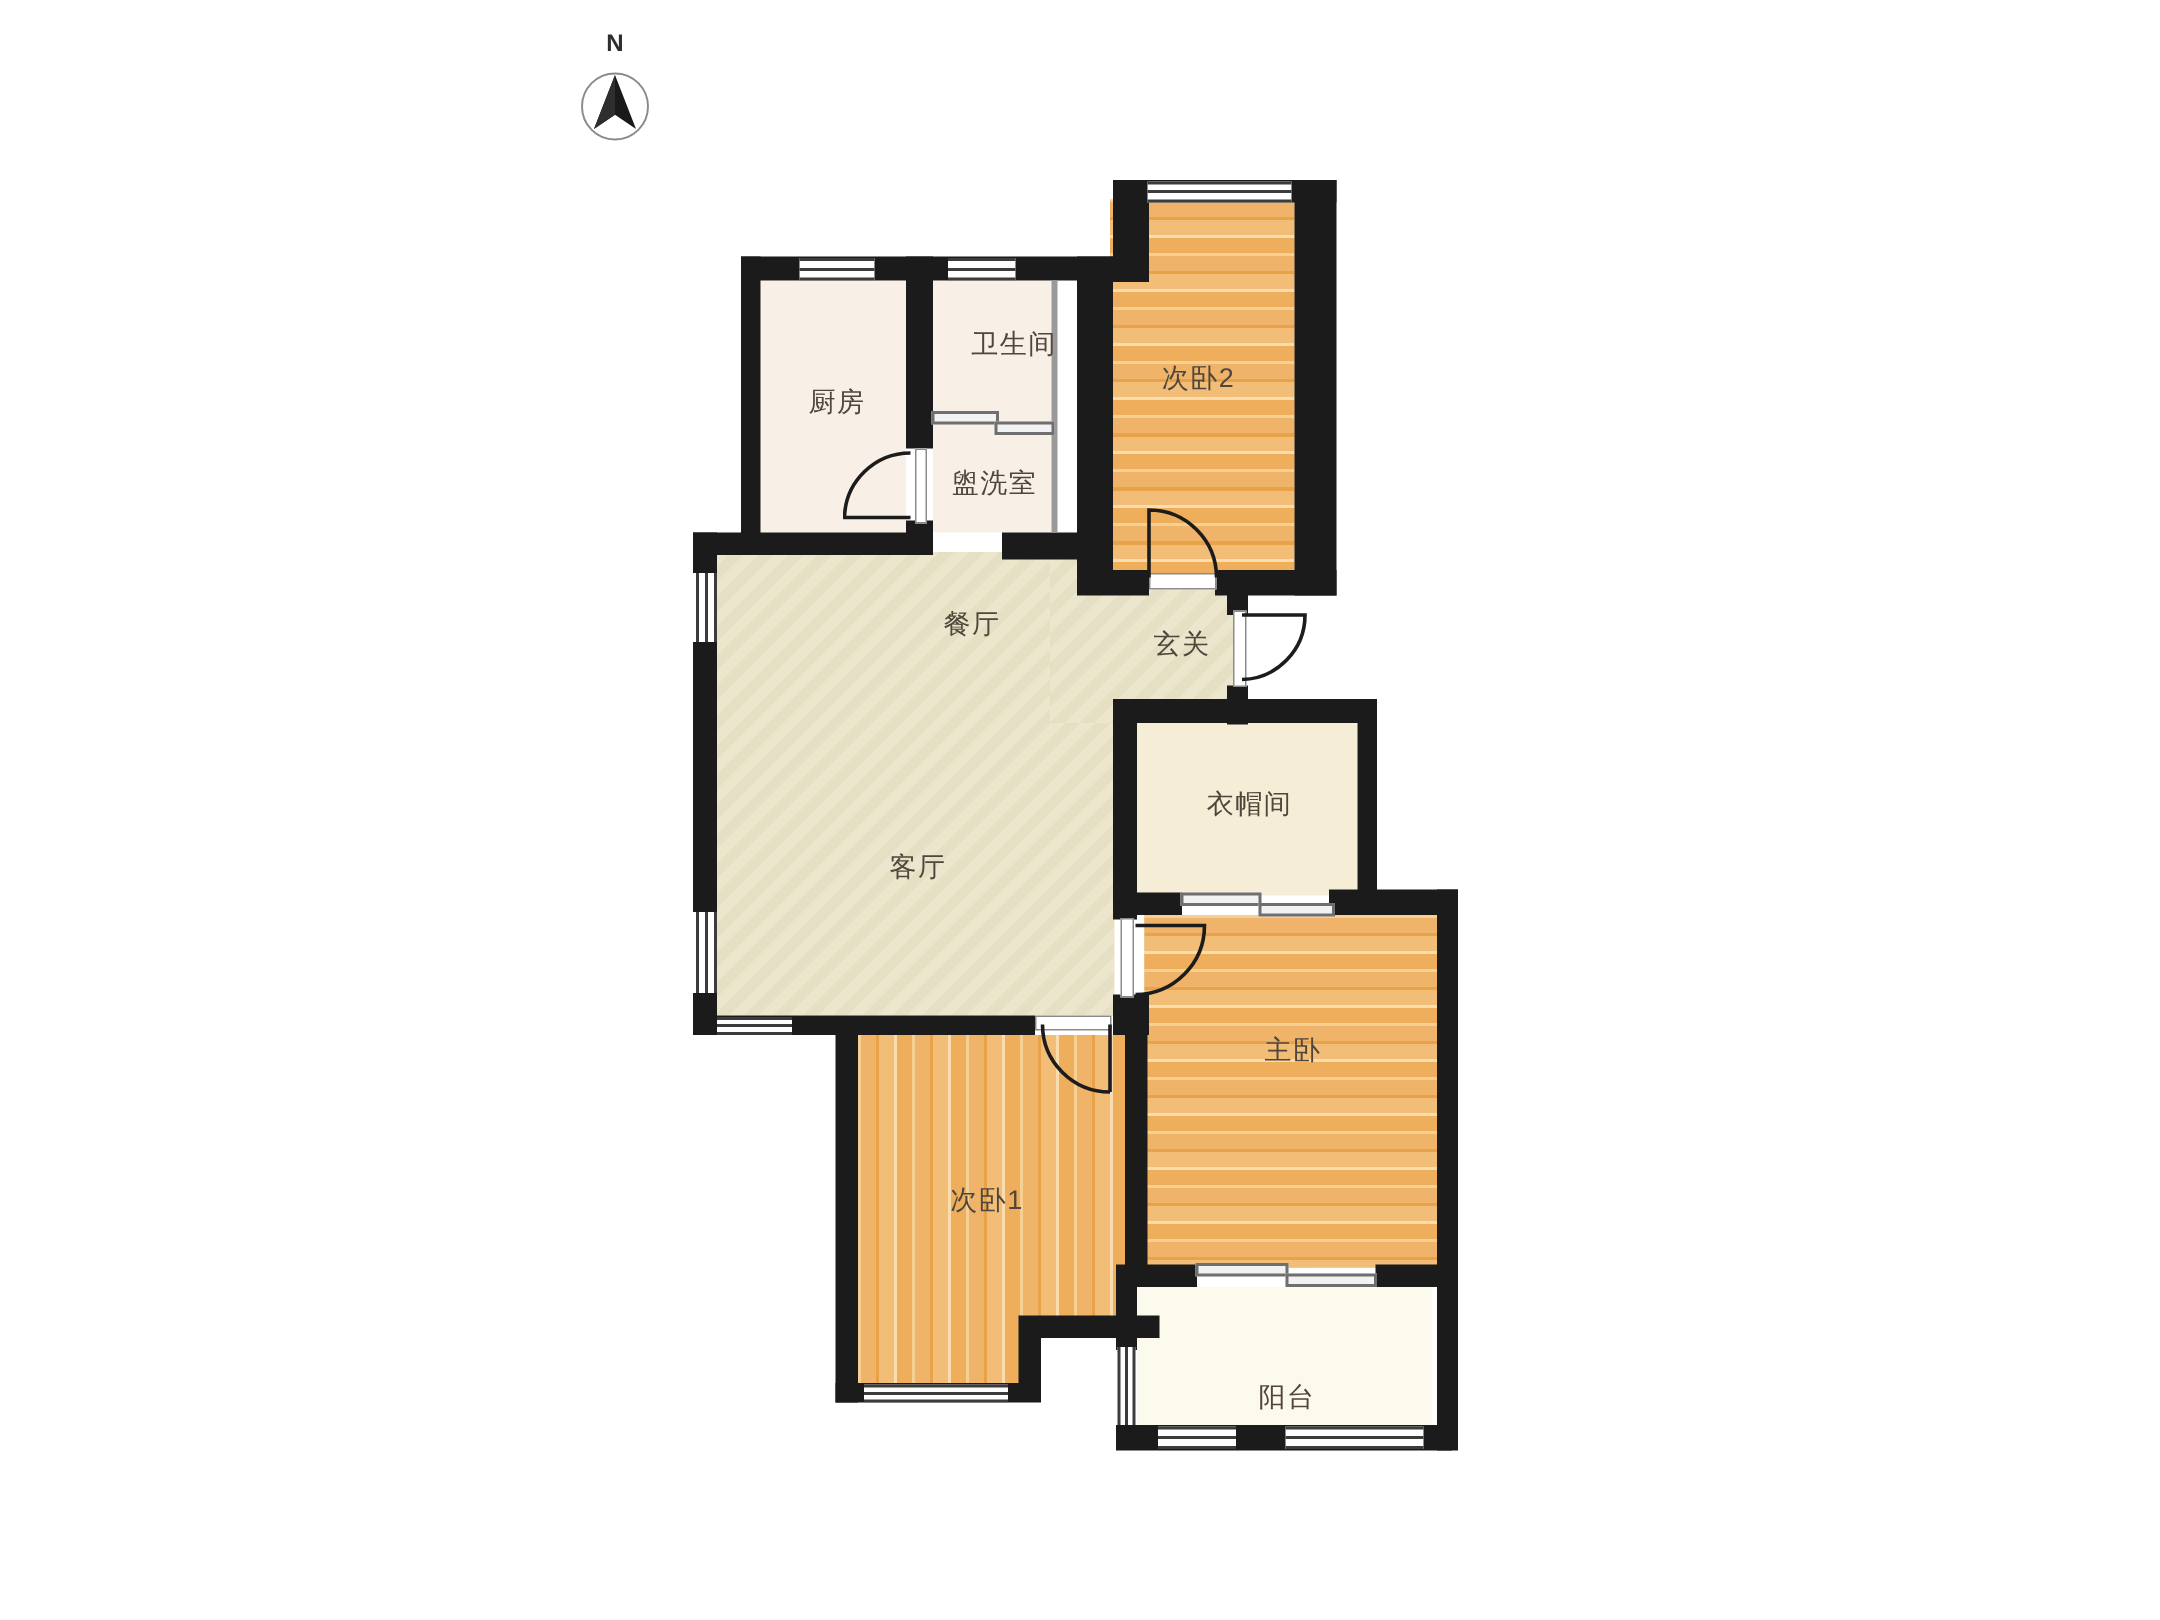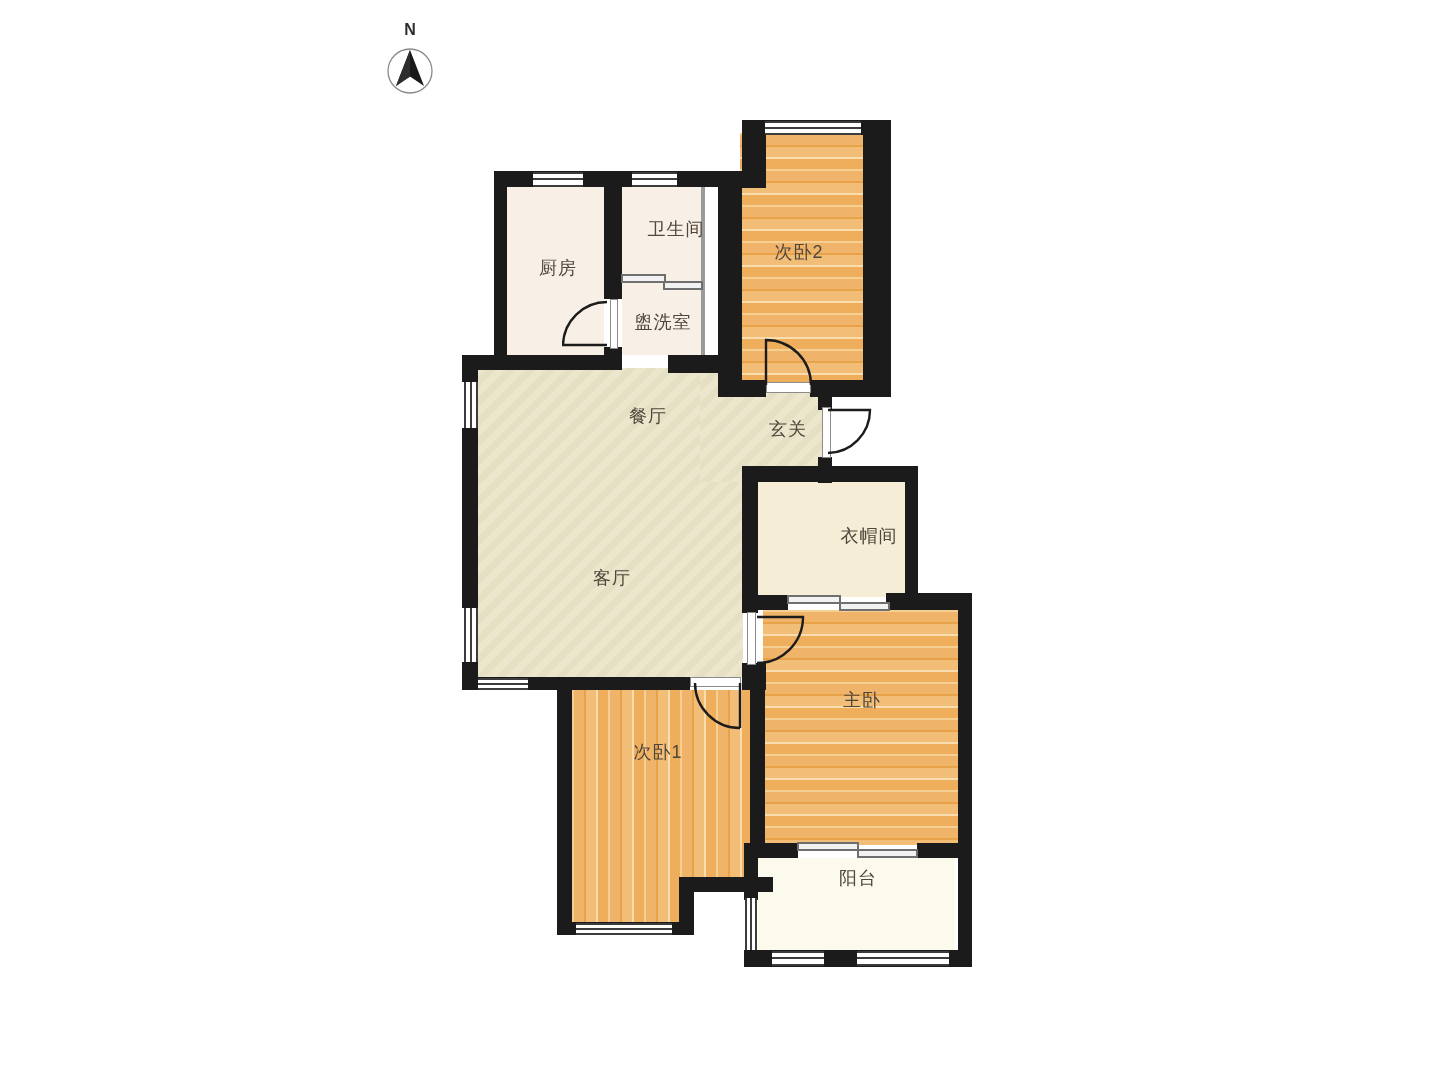--- a/index.html
+++ b/index.html
@@ -127,24 +127,24 @@
     <path d="M49,4 V49 M4,4 A45,45 0 0 0 49,49" fill="none" stroke="#1c1c1c" stroke-width="2.4"></path>
   </svg>
 
   <span class="lbl" style="left:558px;top:268px">厨房</span>
   <span class="lbl" style="left:676px;top:229px">卫生间</span>
   <span class="lbl" style="left:663px;top:322px">盥洗室</span>
   <span class="lbl" style="left:799px;top:252px">次卧2</span>
   <span class="lbl" style="left:648px;top:416px">餐厅</span>
   <span class="lbl" style="left:788px;top:429px">玄关</span>
   <span class="lbl" style="left:612px;top:578px">客厅</span>
-  <span class="lbl" style="left:869px;top:536px">衣帽间</span>
+  <span class="lbl" style="left:833px;top:536px">衣帽间</span>
   <span class="lbl" style="left:862px;top:700px">主卧</span>
-  <span class="lbl" style="left:658px;top:752px">次卧1</span>
-  <span class="lbl" style="left:858px;top:878px">阳台</span>
+  <span class="lbl" style="left:658px;top:800px">次卧1</span>
+  <span class="lbl" style="left:858px;top:931px">阳台</span>
 
   <div id="compass">
     <span class="n">N</span>
     <svg width="70" height="92" viewBox="0 0 70 92">
       <circle cx="35" cy="49" r="22" fill="none" stroke="#8a8a8a" stroke-width="1.3"></circle>
       <path d="M35,28 L49,64 L35,54.5 L21,64 Z" fill="#1a1a1a"></path>
       <path d="M35,28 L35,54.5 L21,64 Z" fill="#2e2e2e"></path>
     </svg>
   </div>
 

